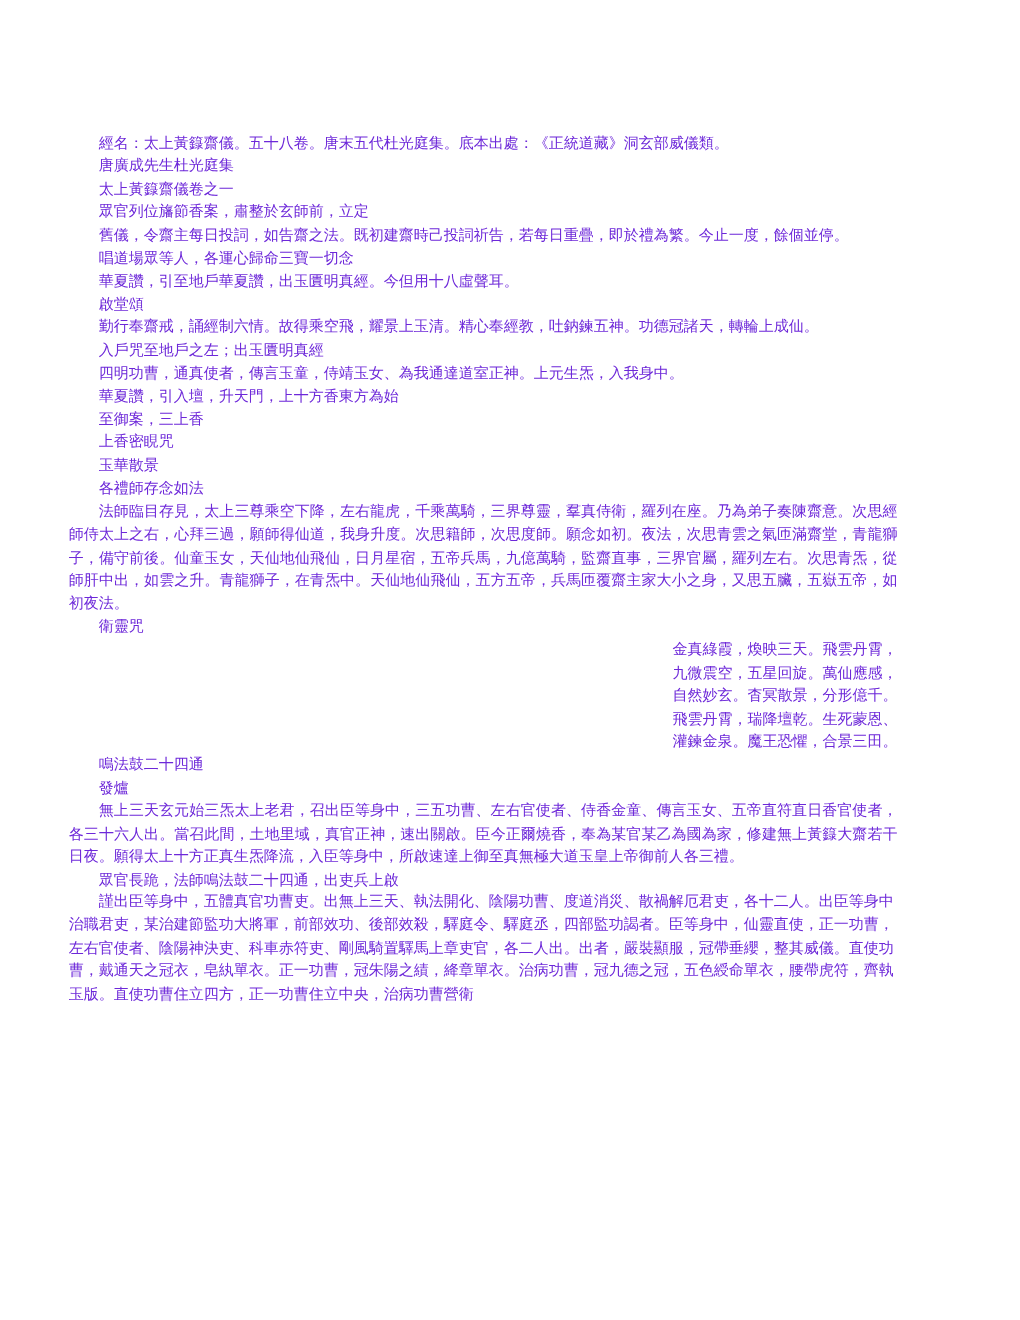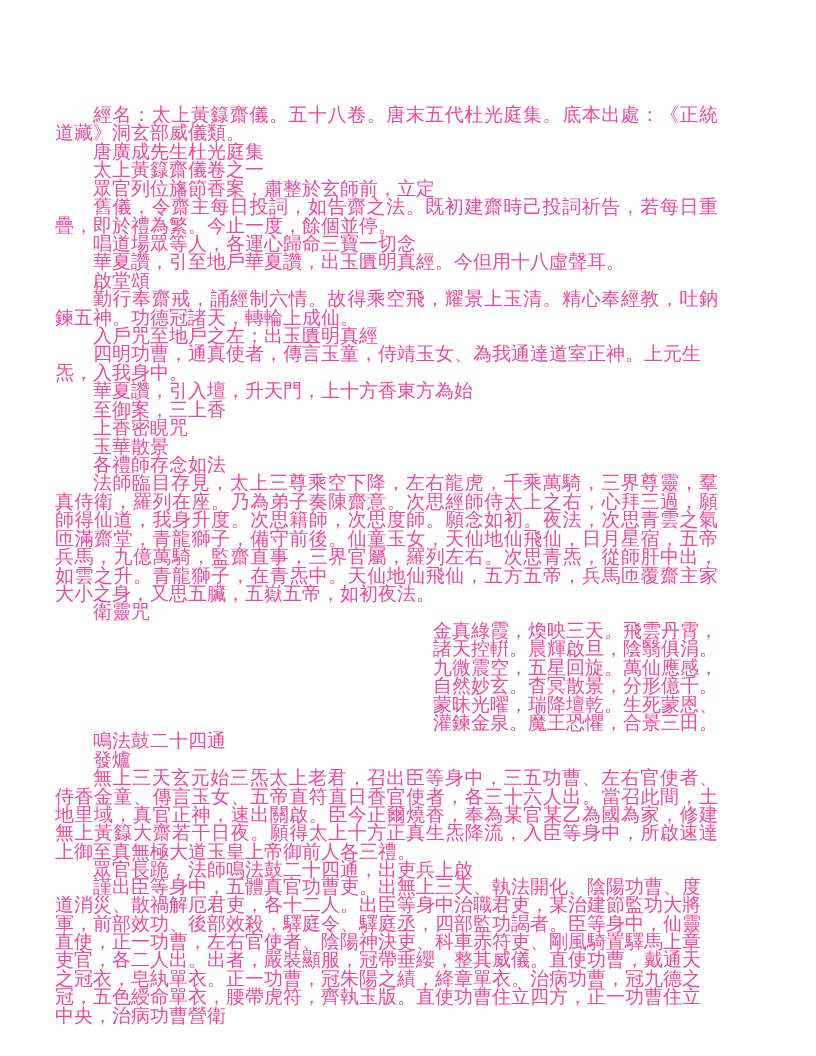--- a/index.html
+++ b/index.html
@@ -17,26 +17,26 @@
   }
   .page {
     position: relative;
     width: 816px;
     height: 1056px;
     box-sizing: border-box;
     padding: 105px 98px 0 55px;
   }
   .doc-body {
     width: 663px;
-    font-size: 19px;
+    font-size: 12px;
     line-height: 18.42px;
     text-align: justify;
     text-justify: inter-character;
     letter-spacing: 0;
-    color: #ec4899;
+    color: #6d28d9;
     -webkit-font-smoothing: none;
   }
   .para {
     margin: 0;
     text-indent: 2em;
     text-align: justify;
     text-justify: inter-character;
     word-break: break-all;
     white-space: normal;
   }
@@ -75,24 +75,23 @@
     <p class="para short">四明功曹，通真使者，傳言玉童，侍靖玉女、為我通達道室正神。上元生炁，入我身中。</p>
     <p class="para short">華夏讚，引入壇，升天門，上十方香東方為始</p>
     <p class="para short">至御案，三上香</p>
     <p class="para short">上香密睍咒</p>
     <p class="para short">玉華散景</p>
     <p class="para short">各禮師存念如法</p>
     <p class="para">法師臨目存見，太上三尊乘空下降，左右龍虎，千乘萬騎，三界尊靈，羣真侍衛，羅列在座。乃為弟子奏陳齋意。次思經師侍太上之右，心拜三過，願師得仙道，我身升度。次思籍師，次思度師。願念如初。夜法，次思青雲之氣匝滿齋堂，青龍獅子，備守前後。仙童玉女，天仙地仙飛仙，日月星宿，五帝兵馬，九億萬騎，監齋直事，三界官屬，羅列左右。次思青炁，從師肝中出，如雲之升。青龍獅子，在青炁中。天仙地仙飛仙，五方五帝，兵馬匝覆齋主家大小之身，又思五臟，五嶽五帝，如初夜法。</p>
     <p class="para short">衛靈咒</p>
 
     <p class="verse">金真綠霞，煥映三天。飛雲丹霄，</p>
-    <p class="verse">諸天控輧。晨輝啟旦，陰翳俱涓。</p>
     <p class="verse">九微震空，五星回旋。萬仙應感，</p>
     <p class="verse">自然妙玄。杳冥散景，分形億千。</p>
-    <p class="verse">蒙昧光曜，瑞降壇乾。生死蒙恩、</p>
+    <p class="verse">飛雲丹霄，瑞降壇乾。生死蒙恩、</p>
     <p class="verse">灌鍊金泉。魔王恐懼，合景三田。</p>
 
     <p class="para short">鳴法鼓二十四通</p>
     <p class="para short">發爐</p>
     <p class="para">無上三天玄元始三炁太上老君，召出臣等身中，三五功曹、左右官使者、侍香金童、傳言玉女、五帝直符直日香官使者，各三十六人出。當召此間，土地里域，真官正神，速出關啟。臣今正爾燒香，奉為某官某乙為國為家，修建無上黃籙大齋若干日夜。願得太上十方正真生炁降流，入臣等身中，所啟速達上御至真無極大道玉皇上帝御前人各三禮。</p>
     <p class="para short">眾官長跪，法師鳴法鼓二十四通，出吏兵上啟</p>
     <p class="para">謹出臣等身中，五體真官功曹吏。出無上三天、執法開化、陰陽功曹、度道消災、散禍解厄君吏，各十二人。出臣等身中治職君吏，某治建節監功大將軍，前部效功、後部效殺，驛庭令、驛庭丞，四部監功謁者。臣等身中，仙靈直使，正一功曹，左右官使者、陰陽神決吏、科車赤符吏、剛風騎置驛馬上章吏官，各二人出。出者，嚴裝顯服，冠帶垂纓，整其威儀。直使功曹，戴通天之冠衣，皂紈單衣。正一功曹，冠朱陽之績，絳章單衣。治病功曹，冠九德之冠，五色綬命單衣，腰帶虎符，齊執玉版。直使功曹住立四方，正一功曹住立中央，治病功曹營衛</p>
 
   </div>
 </div>

